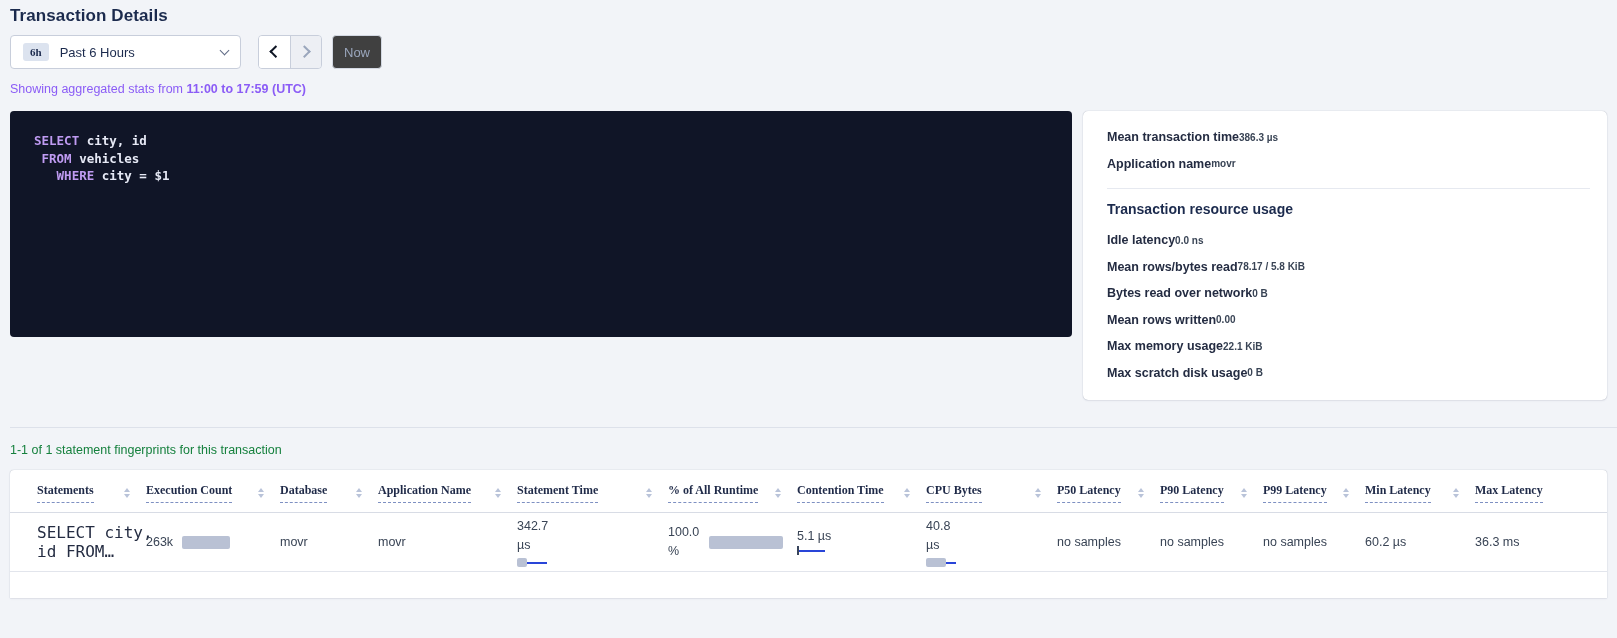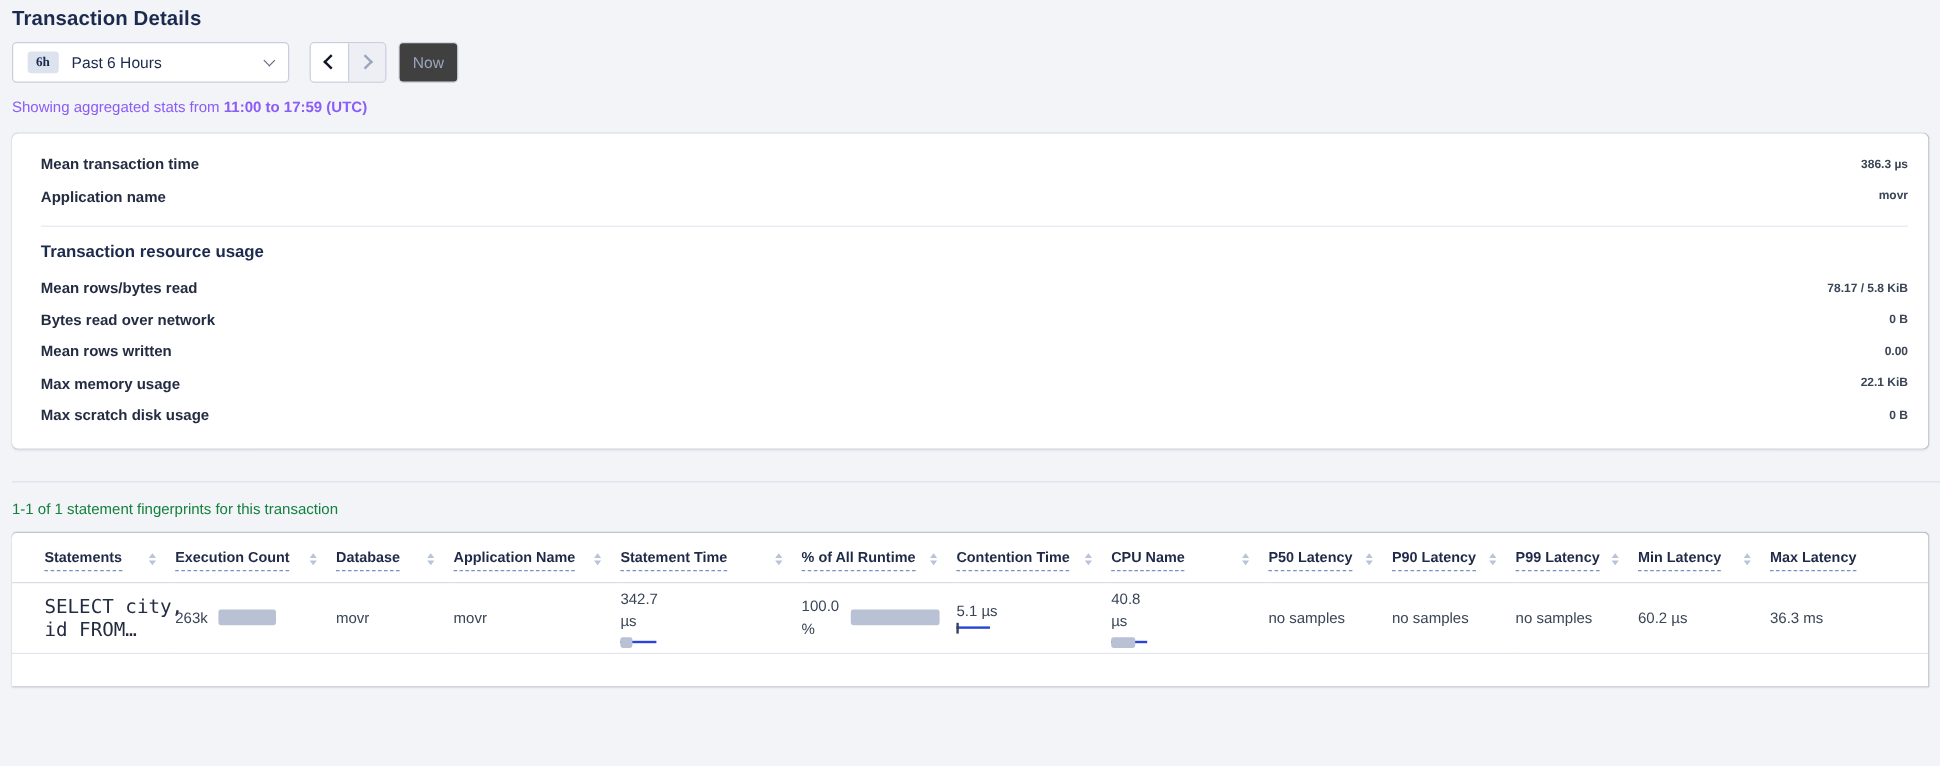--- a/index.html
+++ b/index.html
@@ -51,36 +51,36 @@
     font-family: "DejaVu Sans Mono", monospace; font-size: 12.5px; font-weight: bold;
     line-height: 17.5px; color: #e6e9f5; white-space: pre;
   }
   .sql-code .kw { color: #bf9bf2; }
 
   .summary-card {
     flex: 1; background: #fff; border-radius: 5px;
     box-shadow: 0 0 1px rgba(60,70,100,.45), 0 1px 2px rgba(60,70,100,.08);
     padding: 13px 17px 14px 24px;
   }
-  .kv-row { display: flex; justify-content: space-between; align-items: center; height: 26.5px; }
+  .kv-row { display: flex; align-items: center; height: 26.5px; }
   .kv-label { font-size: 12.5px; font-weight: bold; color: #242c42; }
   .kv-value { font-size: 10px; color: #394455; text-align: right; font-weight: bold; }
   .card-divider { border: none; border-top: 1px solid #e6e9f0; margin: 11px 0 12px 0; }
   .section-title { font-size: 14px; font-weight: bold; color: #1b2a4d; margin: 2px 0 10px 0; }
 
   
   .wide-divider { border: none; border-top: 1px solid #dde1ea; margin: 27px -10px 0 0; }
   .table-caption { margin: 15px 0 13px 0; font-size: 12.5px; color: #15803d; }
   .table-card {
     background: #fff; border-radius: 4px 4px 0 0; min-height: 128px;
     box-shadow: 0 0 1px rgba(60,70,100,.45), 0 1px 2px rgba(60,70,100,.08);
     overflow: hidden;
   }
   table { width: 100%; border-collapse: collapse; table-layout: fixed; }
-  thead th { padding: 13px 0 9px 0; border-bottom: 1px solid #d8dce5; text-align: left; vertical-align: middle; }
+  thead th { padding: 13px 0 9px 0; border-bottom: 1px solid #d8dce5; text-align: left; vertical-align: middle; font-family: Liberation Serif, serif; }
   .th-inner { display: flex; justify-content: space-between; align-items: center; padding-right: 16px; }
   th:first-child .th-inner { padding-left: 27px; }
   .th-label {
     font-size: 12px; font-weight: bold; color: #1f2a48;
     border-bottom: 1px dashed #7e90c2; padding-bottom: 4px; white-space: nowrap; cursor: pointer;
   }
   .sort-icon { display: inline-flex; flex-direction: column; gap: 2px; cursor: pointer; }
   .tri-up    { width: 0; height: 0; border-left: 3.5px solid transparent; border-right: 3.5px solid transparent; border-bottom: 4.5px solid #b9c3d9; }
   .tri-down  { width: 0; height: 0; border-left: 3.5px solid transparent; border-right: 3.5px solid transparent; border-top: 4.5px solid #b9c3d9; }
 
@@ -121,32 +121,41 @@
         <span class="chev chev-right"></span>
       </div>
     </div>
     <div class="now-btn">Now</div>
   </div>
 
   <div class="stats-caption"><span>Showing aggregated stats from </span><b>11:00 to 17:59 (UTC)</b></div>
 
   <div class="main">
 
+    <div class="sql-card">
+      <div class="sql-code"><span class="kw">SELECT</span><span> city, id</span>
+<span> </span><span class="kw">FROM</span><span> vehicles</span>
+<span>   </span><span class="kw">WHERE</span><span> city = $1</span></div>
+    </div>
 
     <div class="summary-card">
       <div class="kv-row">
         <span class="kv-label">Mean transaction time</span>
         <span class="kv-value">386.3 µs</span>
       </div>
       <div class="kv-row">
         <span class="kv-label">Application name</span>
         <span class="kv-value">movr</span>
       </div>
       <hr class="card-divider">
       <div class="section-title">Transaction resource usage</div>
+      <div class="kv-row">
+        <span class="kv-label">Idle latency</span>
+        <span class="kv-value">0.0 ns</span>
+      </div>
       <div class="kv-row">
         <span class="kv-label">Mean rows/bytes read</span>
         <span class="kv-value">78.17 / 5.8 KiB</span>
       </div>
       <div class="kv-row">
         <span class="kv-label">Bytes read over network</span>
         <span class="kv-value">0 B</span>
       </div>
       <div class="kv-row">
         <span class="kv-label">Mean rows written</span>
@@ -244,21 +253,21 @@
               <div class="th-inner">
                 <span class="th-label">Contention Time</span>
                 <span class="sort-icon">
                   <span class="tri-up"></span>
                   <span class="tri-down"></span>
                 </span>
               </div>
             </th>
           <th>
               <div class="th-inner">
-                <span class="th-label">CPU Name</span>
+                <span class="th-label">CPU Bytes</span>
                 <span class="sort-icon">
                   <span class="tri-up"></span>
                   <span class="tri-down"></span>
                 </span>
               </div>
             </th>
           <th>
               <div class="th-inner">
                 <span class="th-label">P50 Latency</span>
                 <span class="sort-icon">

